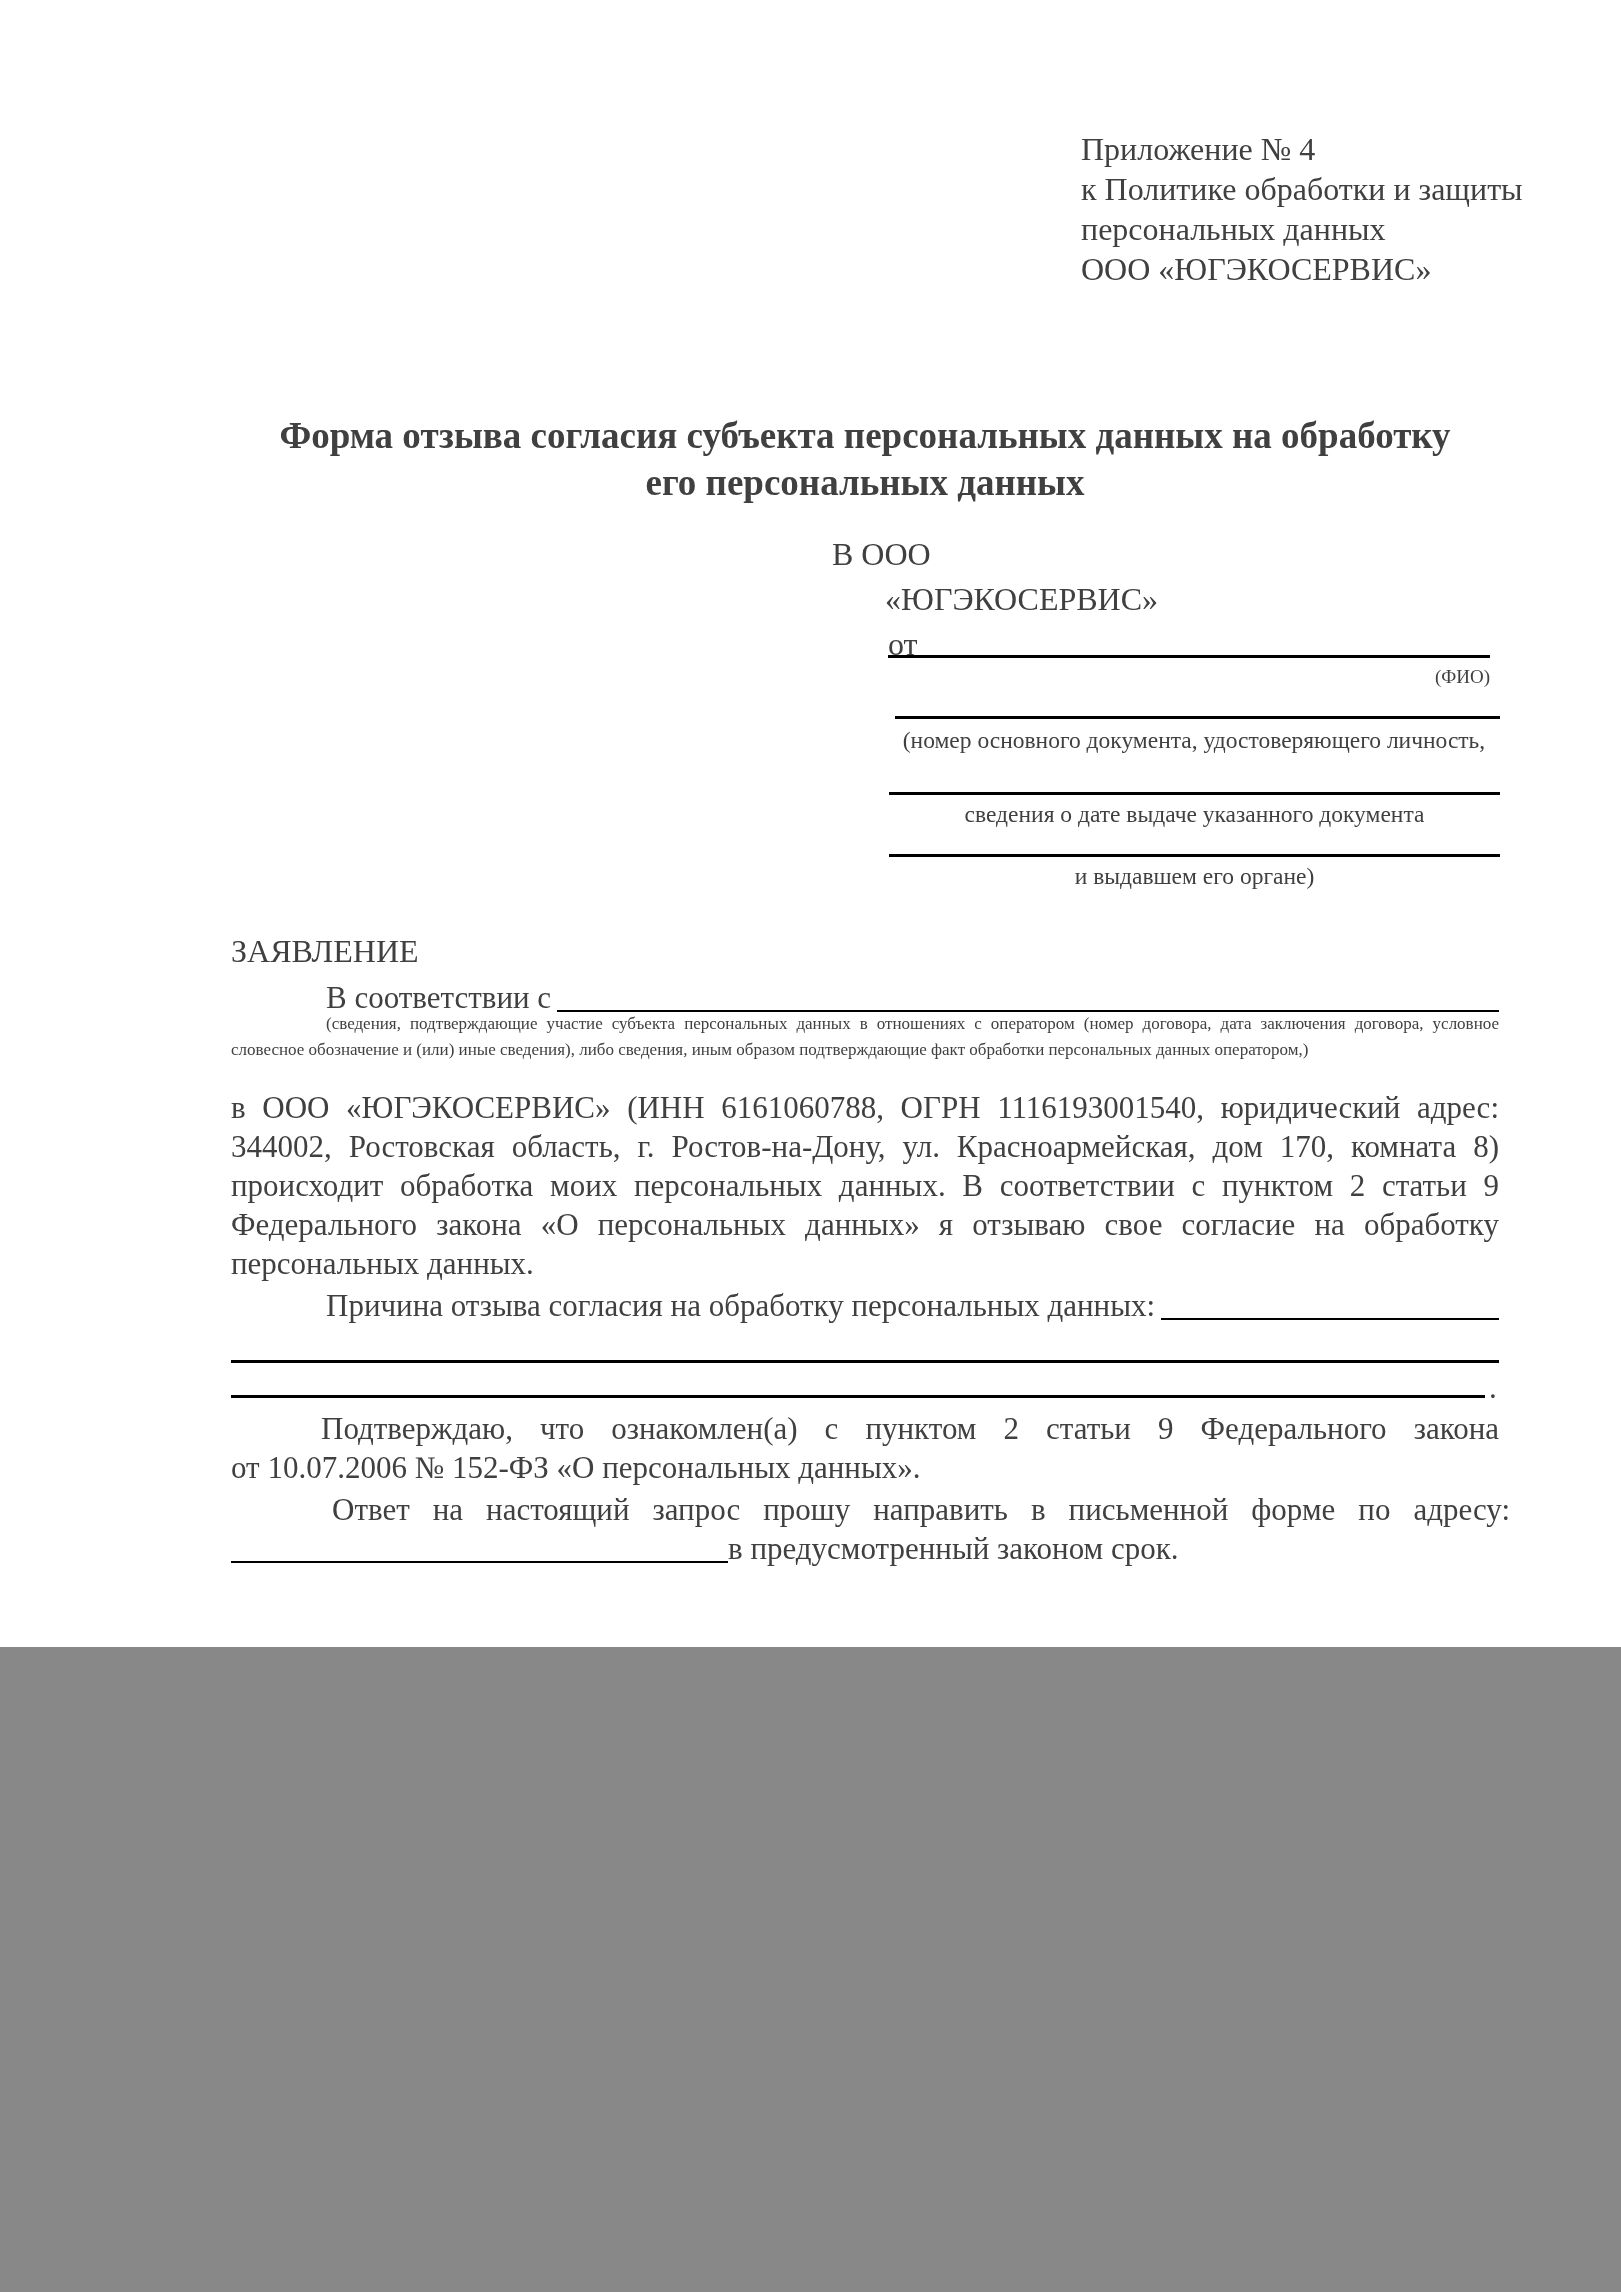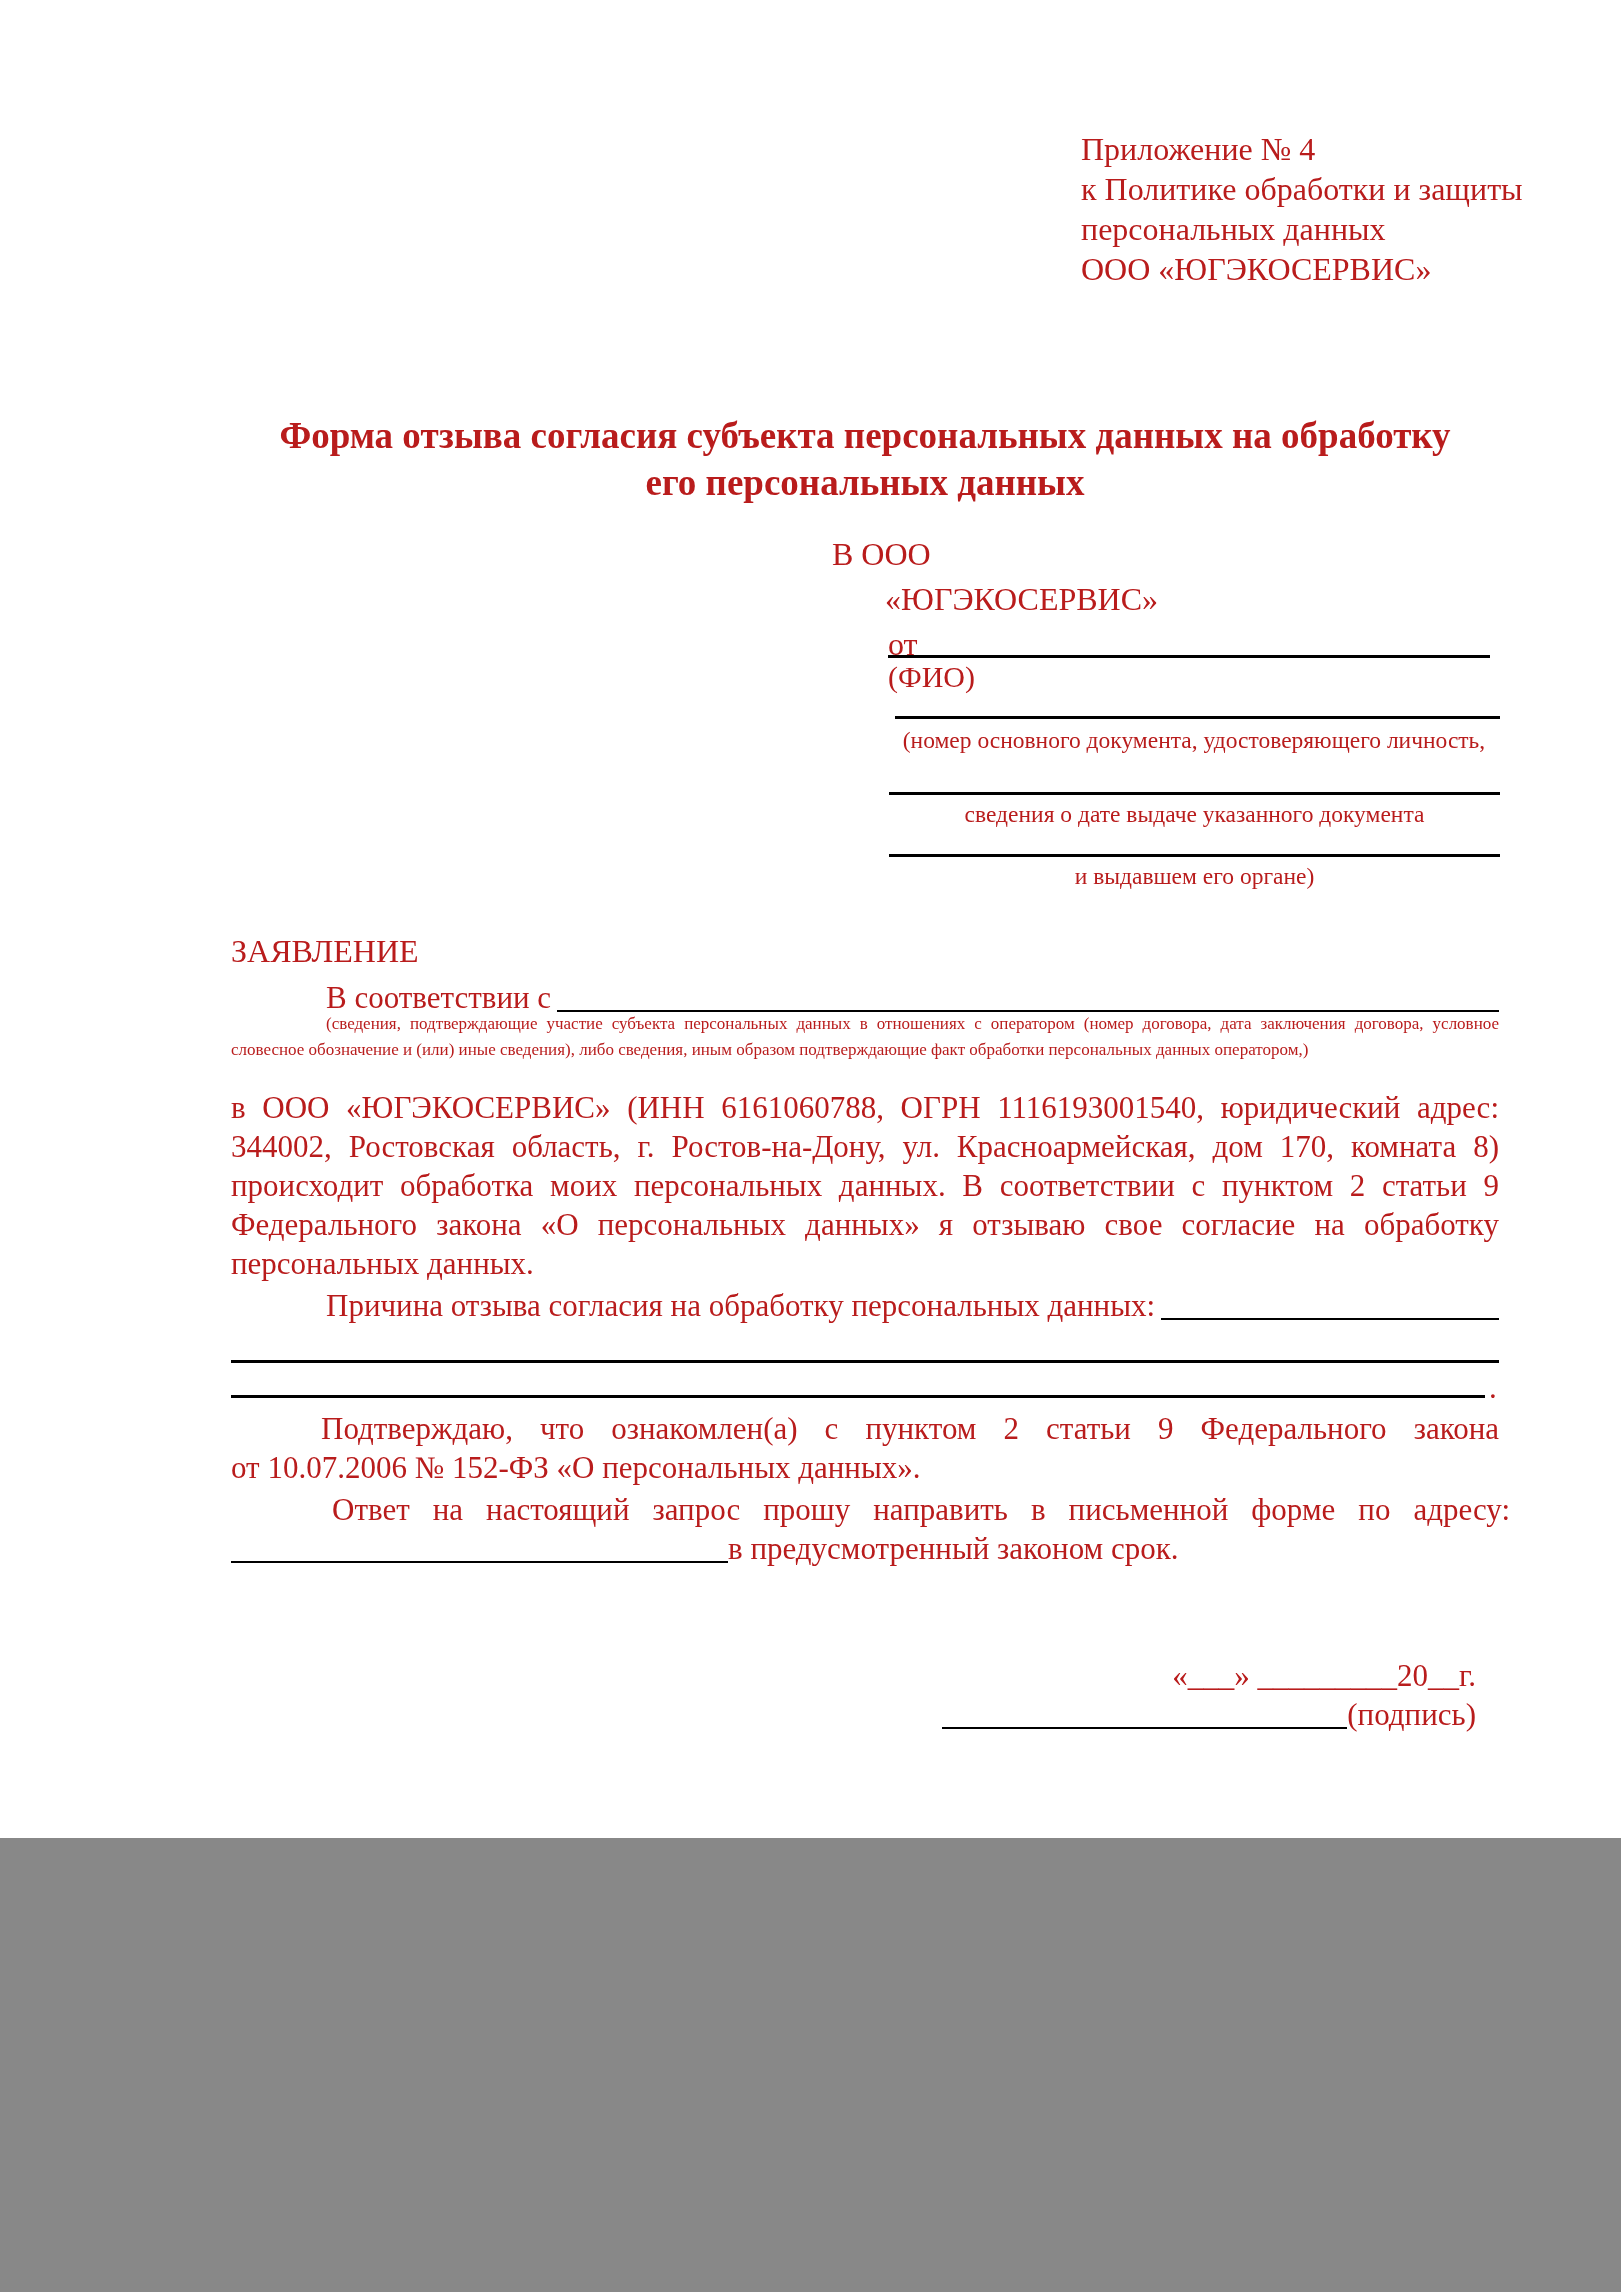--- a/index.html
+++ b/index.html
@@ -1,33 +1,33 @@
 <!DOCTYPE html>
 <html><head>
 <meta charset="utf-8">
 <style>
   html,body{margin:0;padding:0;background:#888;}
   .page{
     position:relative;
-    width:1621px;height:1838px;
+    width:1621px;height:1647px;
     background:#ffffff;
     font-family:"Liberation Serif", serif;
-    color:#b91c1c;
+    color:#404040;
     overflow:hidden;
   }
   .abs{position:absolute;}
   .fs33{font-size:32px;line-height:40px;}
   .fs32{font-size:31px;line-height:39px;}
   .title{font-size:37px;line-height:47px;font-weight:bold;text-align:center;}
   .center{text-align:left;}
   .just{text-align:justify;}
   .jlast{text-align:justify;text-align-last:justify;}
   .small{font-size:17px;line-height:25.5px;}
   .cap{font-size:23.5px;line-height:25.5px;text-align:center;}
-  .cap-fio{font-size:30px;line-height:27.4px;text-align:left;}
+  .cap-fio{font-size:19px;line-height:27.4px;text-align:right;}
   .hr{position:absolute;height:2.9px;background:#000;}
   .row{display:flex;align-items:flex-end;}
   .fill{flex:1;border-bottom:2.9px solid #000;margin-bottom:4.9px;margin-left:5.9px;}
   .nowrap{white-space:nowrap;}
   .footer-row{display:flex;justify-content:space-between;align-items:flex-end;}
   .sig-group{display:flex;align-items:flex-end;}
   .sig-line{width:405px;border-bottom:2.9px solid #000;margin-bottom:4.9px;}
 </style>
 </head>
 <body>

